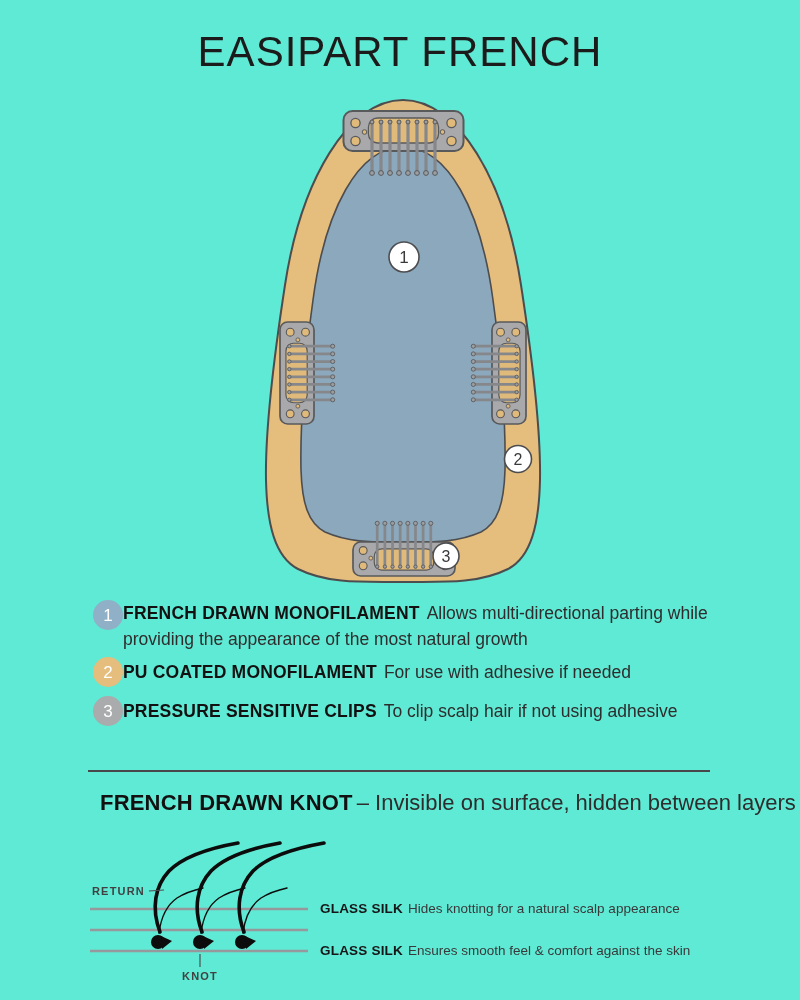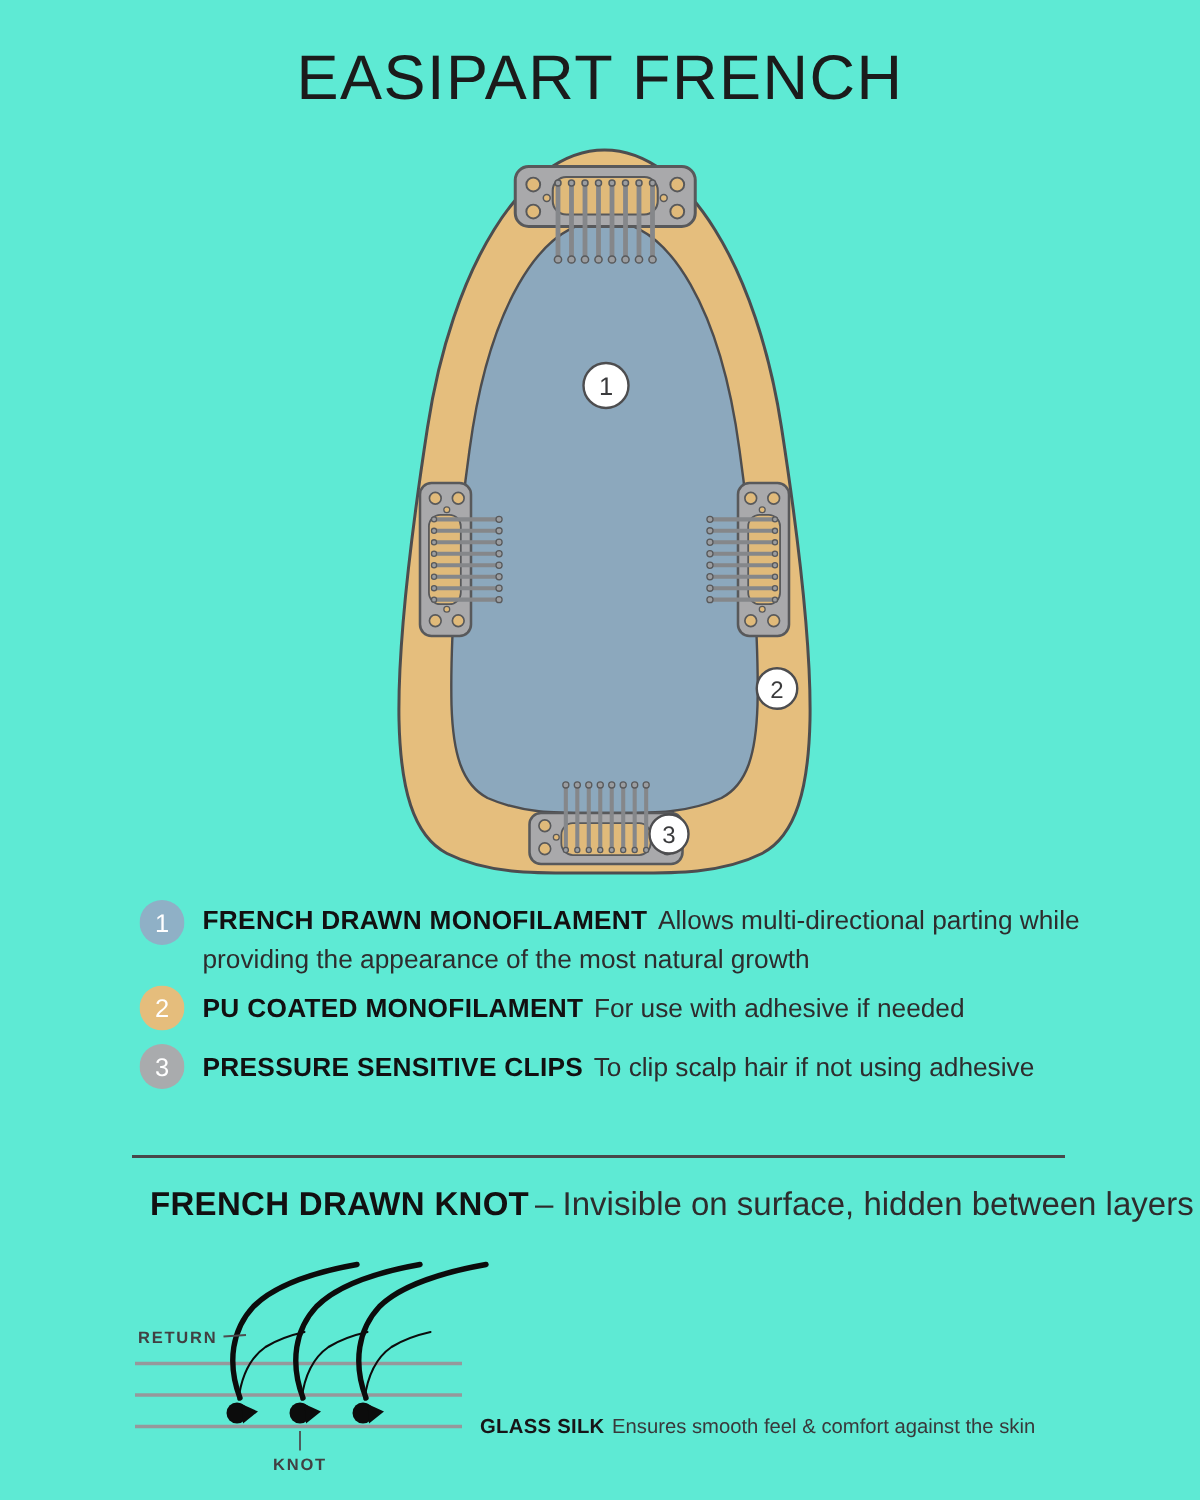--- a/index.html
+++ b/index.html
@@ -12,21 +12,21 @@
   .head-svg{position:absolute;left:253px;top:95px;}
   .knot-svg{position:absolute;left:60px;top:830px;}
 
   .legend-row{position:absolute;left:93px;display:flex;align-items:flex-start;}
   .legend-row.center{align-items:center;}
   #legend-row-1{top:600px;}
   #legend-row-2{top:657px;}
   #legend-row-3{top:696px;}
   .badge{width:30px;height:30px;flex:0 0 30px;display:block;}
   .badge text{font-family:"Liberation Sans","DejaVu Sans",sans-serif;}
-  .legend-text{margin-left:12px;font-size:17.5px;line-height:26px;color:#2e2c2d;width:612px;}
+  .legend-text{font-size:17.5px;line-height:26px;color:#2e2c2d;width:612px;}
   .legend-text.nowrap{width:auto;white-space:nowrap;line-height:30px;}
   .legend-text b{color:#121011;letter-spacing:0.2px;}
   .desc-gap{margin-left:7px;}
 
   .divider{position:absolute;left:88px;top:770px;width:622px;height:2px;background:#48484a;}
 
   .knot-heading{position:absolute;left:100px;top:790px;font-size:22px;color:#2e2c2d;white-space:nowrap;}
   .knot-heading b{color:#121011;letter-spacing:0.2px;margin-right:4px;}
 
   .layer-label{position:absolute;left:320px;font-size:13.5px;line-height:18px;
@@ -166,17 +166,18 @@
         <polygon points="185,106 196,111 186,119"></polygon>
     </g>
 
     <line x1="89" y1="61" x2="104" y2="60" stroke="#4d4d4f" stroke-width="1.2"></line>
     <text x="85" y="65" text-anchor="end" font-size="11" font-weight="bold" letter-spacing="1.2" fill="#414042">RETURN</text>
 
     <line x1="140" y1="124" x2="140" y2="137" stroke="#4d4d4f" stroke-width="1.2"></line>
     <text x="140" y="150" text-anchor="middle" font-size="11" font-weight="bold" letter-spacing="1.2" fill="#414042">KNOT</text>
   </svg>
 
+  <div class="layer-label" id="layer-1"><b>GLASS SILK</b><span>Hides knotting for a natural scalp appearance</span></div>
 
 
   <div class="layer-label" id="layer-3"><b>GLASS SILK</b><span>Ensures smooth feel &amp; comfort against the skin</span></div>
 
 </div>
 
 </body></html>

